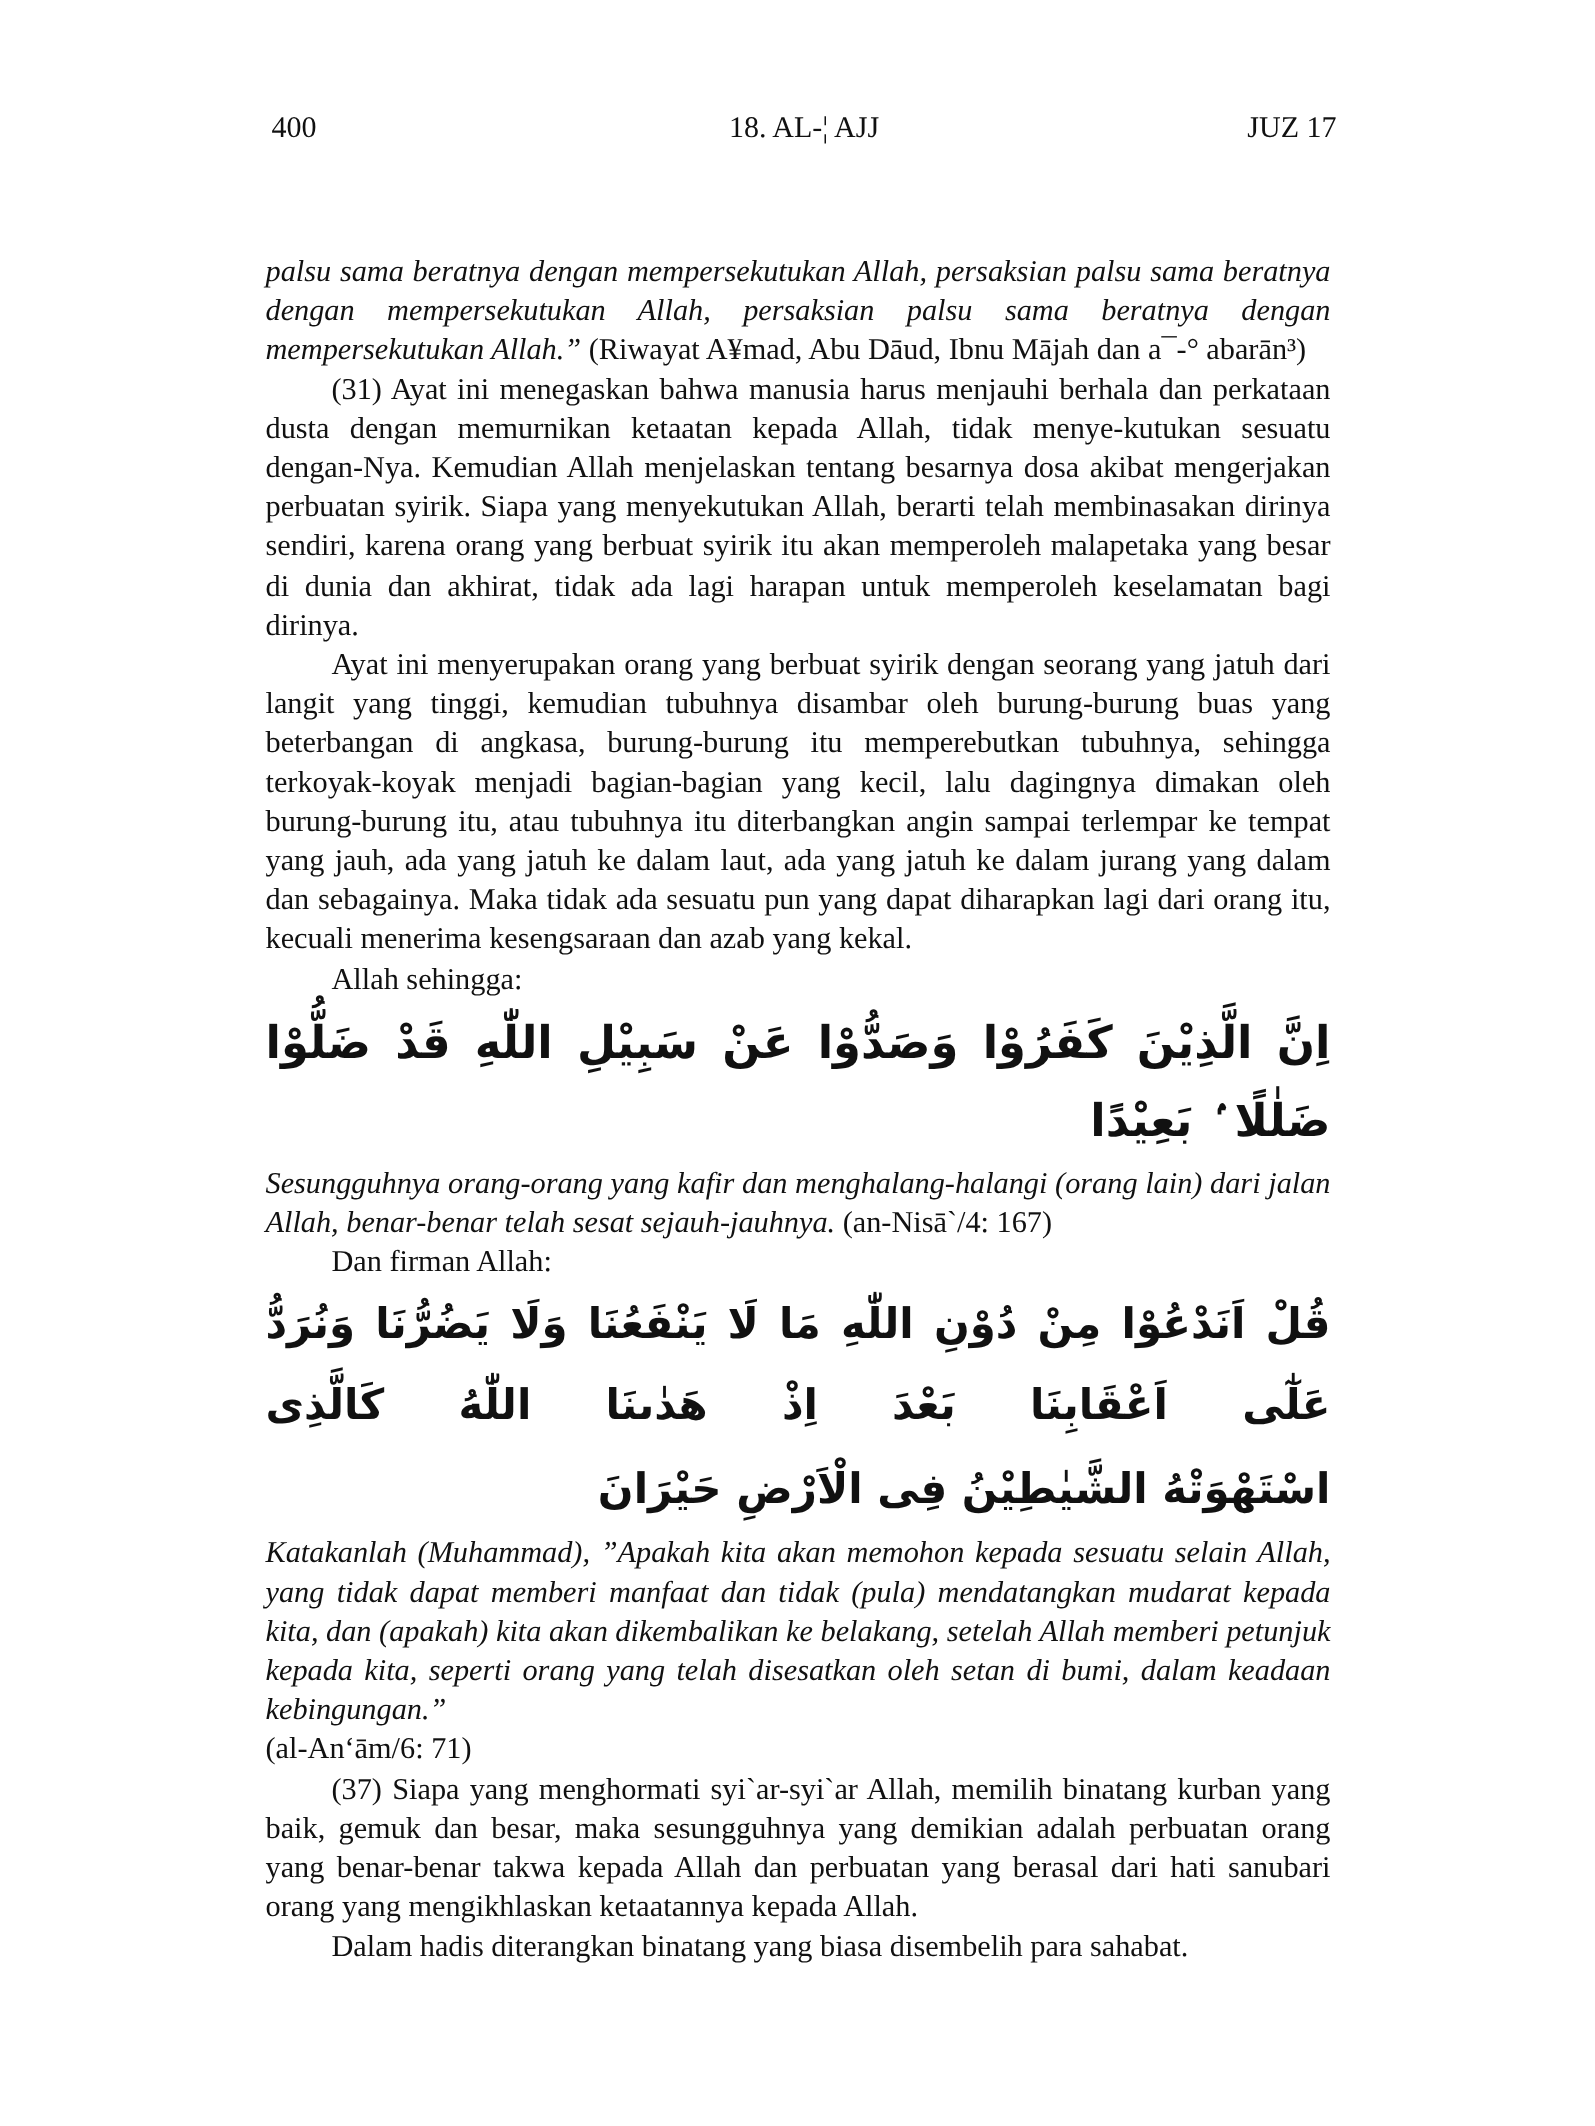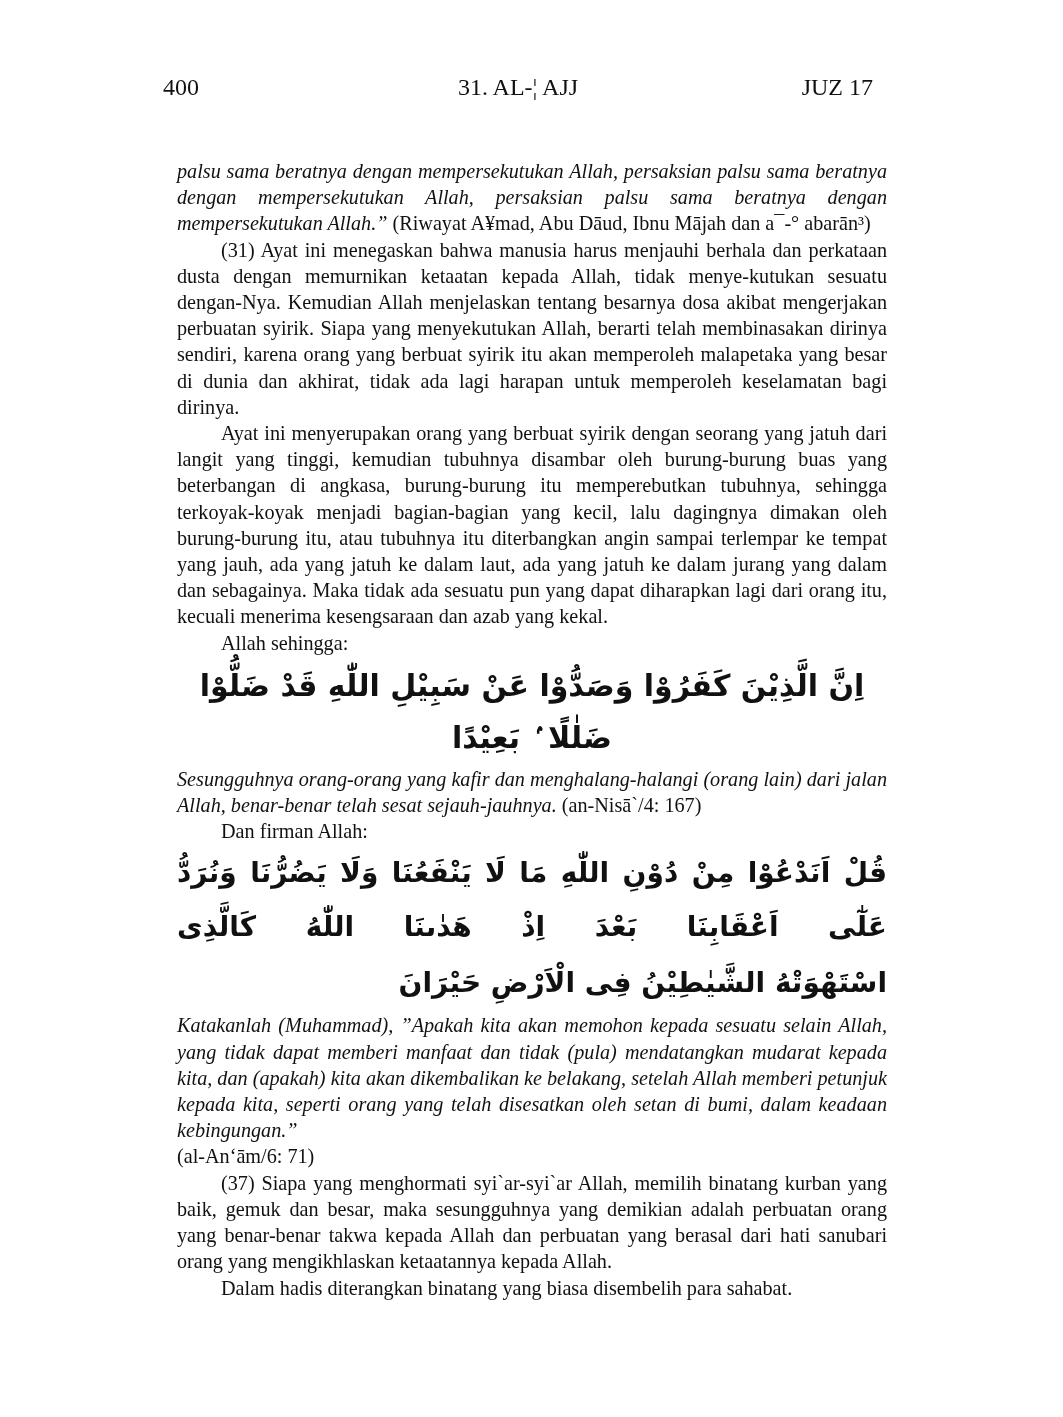--- a/index.html
+++ b/index.html
@@ -1,40 +1,40 @@
 <!DOCTYPE html>
 <html><head>
 <meta charset="utf-8">
 <style>
   html, body { margin: 0; padding: 0; background: #ffffff; }
   body { width: 1063px; height: 1417px; position: relative; overflow: hidden;
          font-family: "Liberation Serif", "DejaVu Serif", serif; color: #111; }
-  .header { position: absolute; top: 74px; left: 163px; width: 710px; height: 28px;
-            font-size: 24px; }
+  .header { position: absolute; top: 74px; left: 181px; width: 710px; height: 28px;
+            font-size: 20px; }
   .header .pn { position: absolute; left: 0; top: 0; }
   .header .title { position: absolute; left: 0; width: 100%; text-align: center; top: 0; }
   .header .juz { position: absolute; right: 0; top: 0; }
-  .content { position: absolute; top: 158px; left: 177px; width: 710px;
+  .content { position: absolute; top: 168px; left: 177px; width: 710px;
              font-size: 20.2px; line-height: 26.2px; text-align: justify; }
   .content p { margin: 0; }
   .indent { text-indent: 44px; }
   .it { font-style: italic; }
-  .arabic { direction: rtl; text-align: center; font-family: "DejaVu Sans", sans-serif;
+  .arabic { direction: rtl; font-family: "DejaVu Sans", sans-serif;
             font-weight: bold; font-size: 30px; line-height: 52px; margin: 4px 0 2px 0; }
   .arabic2 { direction: rtl; text-align: justify; text-align-last: right;
              font-family: "DejaVu Sans", sans-serif; font-weight: bold;
              font-size: 28px; line-height: 54px; margin: 2px 0 2px 0; }
   .just-last { text-align-last: justify; }
 </style>
 </head>
 <body>
 
 <div class="header">
   <span class="pn">400</span>
-  <span class="title">31. AL-¦ AJJ</span>
+  <span class="title">18. AL-¦ AJJ</span>
   <span class="juz">JUZ 17</span>
 </div>
 
 <div class="content">
   <p><span class="it">palsu sama beratnya dengan mempersekutukan Allah, persaksian palsu sama beratnya dengan mempersekutukan Allah, persaksian palsu sama beratnya dengan mempersekutukan Allah.”</span><span> (Riwayat A¥mad, Abu Dāud, Ibnu Mājah dan a¯-° abarān³)</span></p>
 
   <p class="indent">(31) Ayat ini menegaskan bahwa manusia harus menjauhi berhala dan perkataan dusta dengan memurnikan ketaatan kepada Allah, tidak menye-kutukan sesuatu dengan-Nya. Kemudian Allah menjelaskan tentang besarnya dosa akibat mengerjakan perbuatan syirik. Siapa yang menyekutukan Allah, berarti telah membinasakan dirinya sendiri, karena orang yang berbuat syirik itu akan memperoleh malapetaka yang besar di dunia dan akhirat, tidak ada lagi harapan untuk memperoleh keselamatan bagi dirinya.</p>
 
   <p class="indent">Ayat ini menyerupakan orang yang berbuat syirik dengan seorang yang jatuh dari langit yang tinggi, kemudian tubuhnya disambar oleh burung-burung buas yang beterbangan di angkasa, burung-burung itu memperebutkan tubuhnya, sehingga terkoyak-koyak menjadi bagian-bagian yang kecil, lalu dagingnya dimakan oleh burung-burung itu, atau tubuhnya itu diterbangkan angin sampai terlempar ke tempat yang jauh, ada yang jatuh ke dalam laut, ada yang jatuh ke dalam jurang yang dalam dan sebagainya. Maka tidak ada sesuatu pun yang dapat diharapkan lagi dari orang itu, kecuali menerima kesengsaraan dan azab yang kekal.</p>
 

